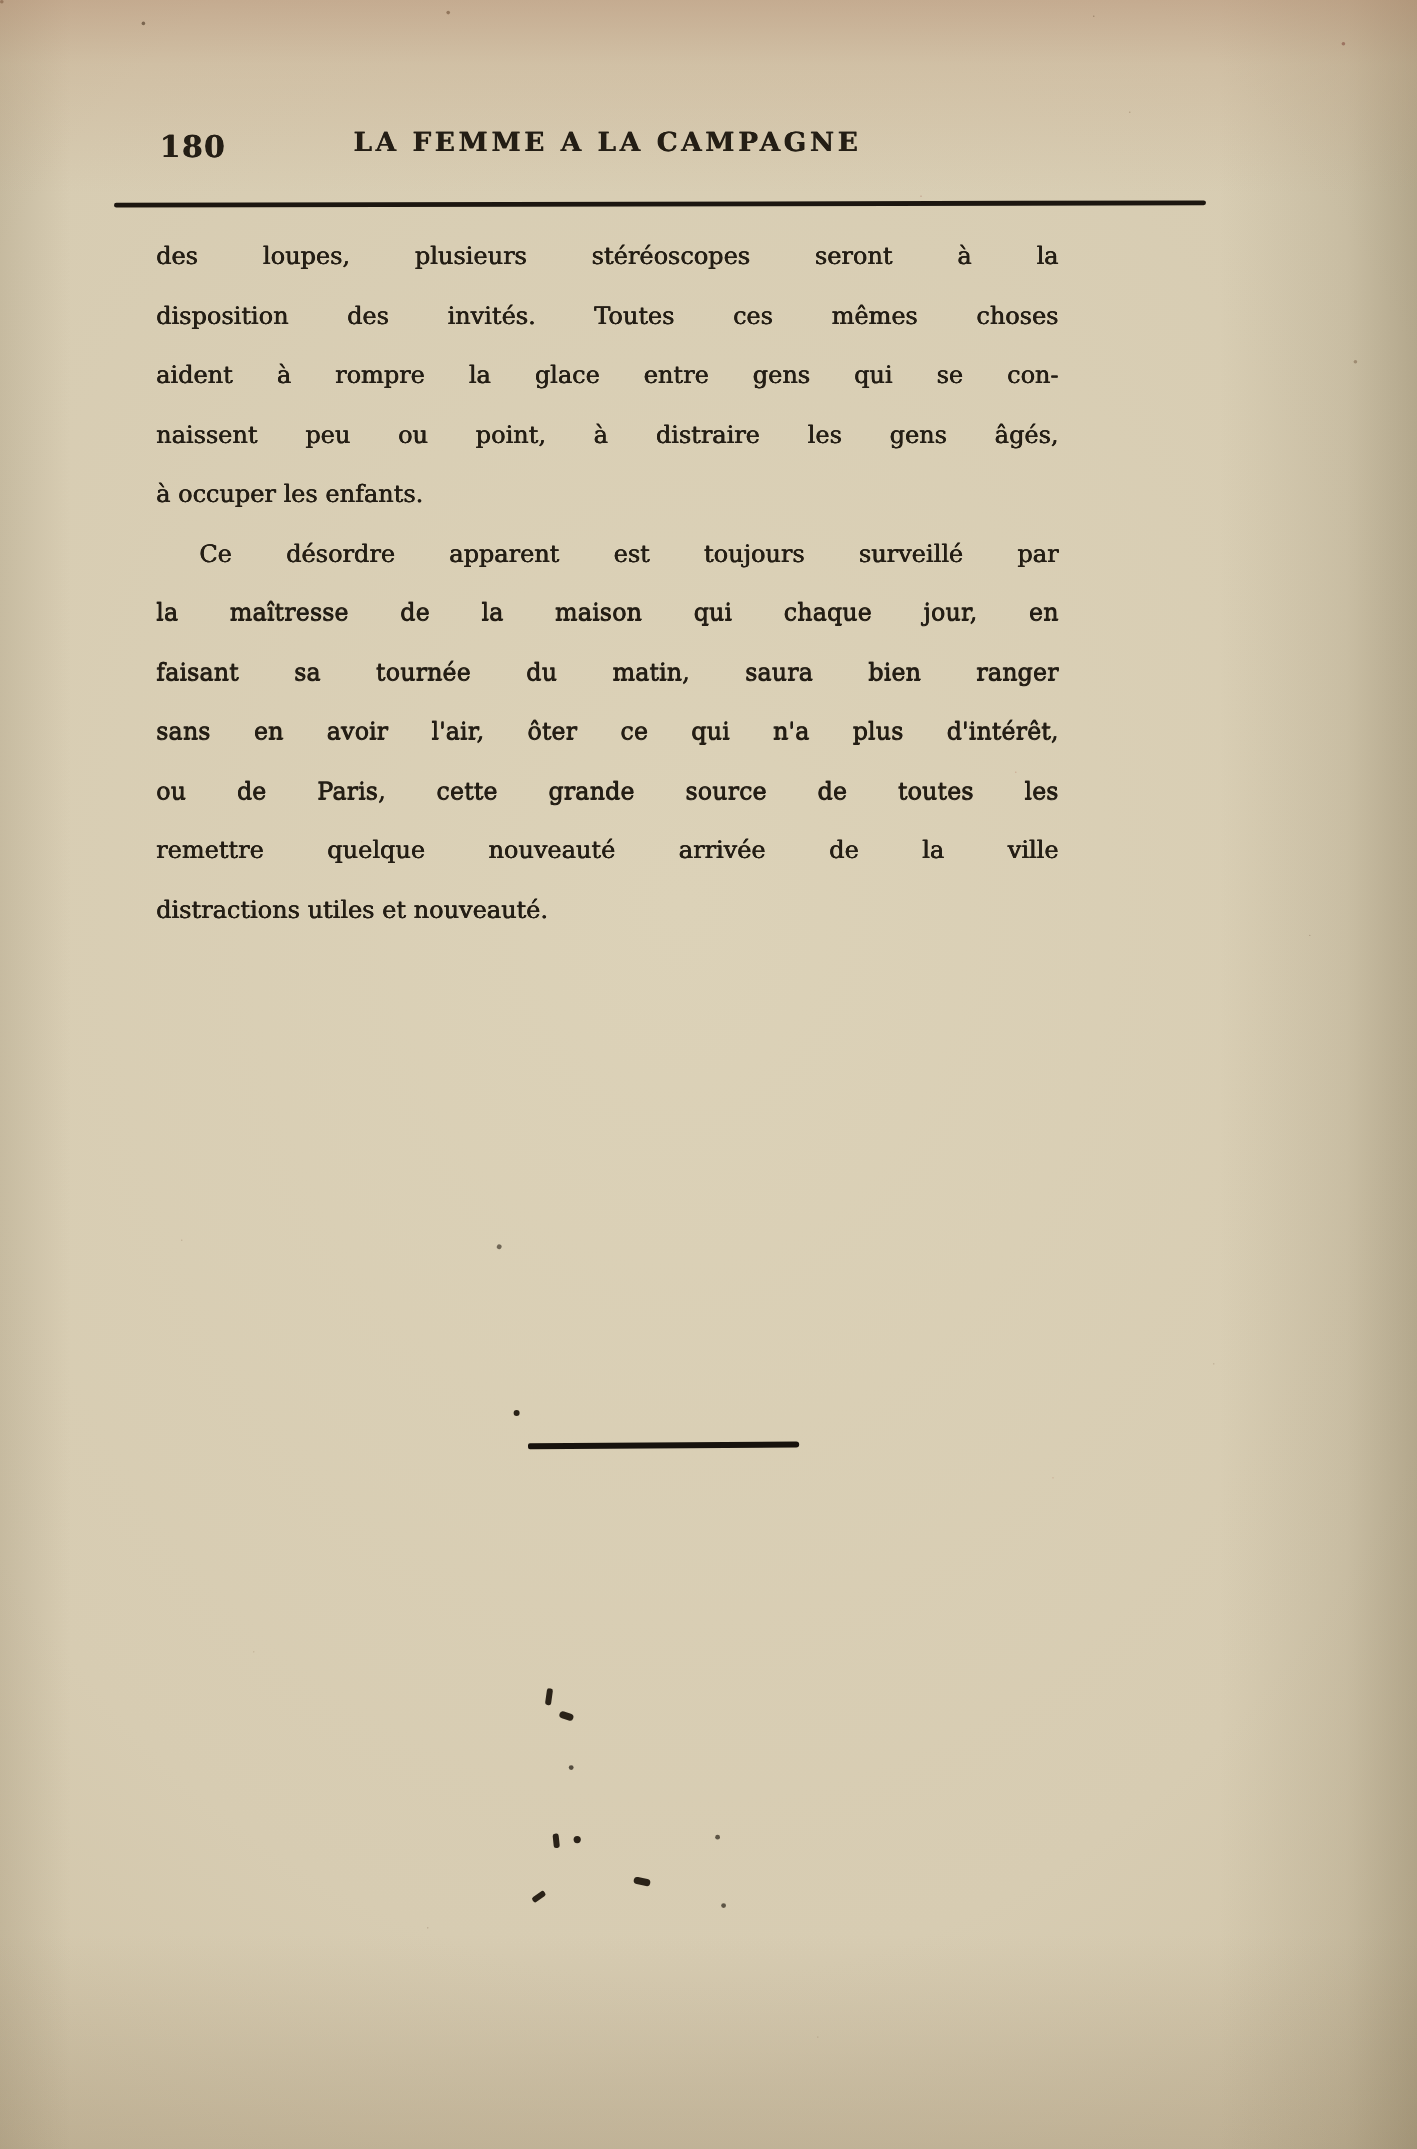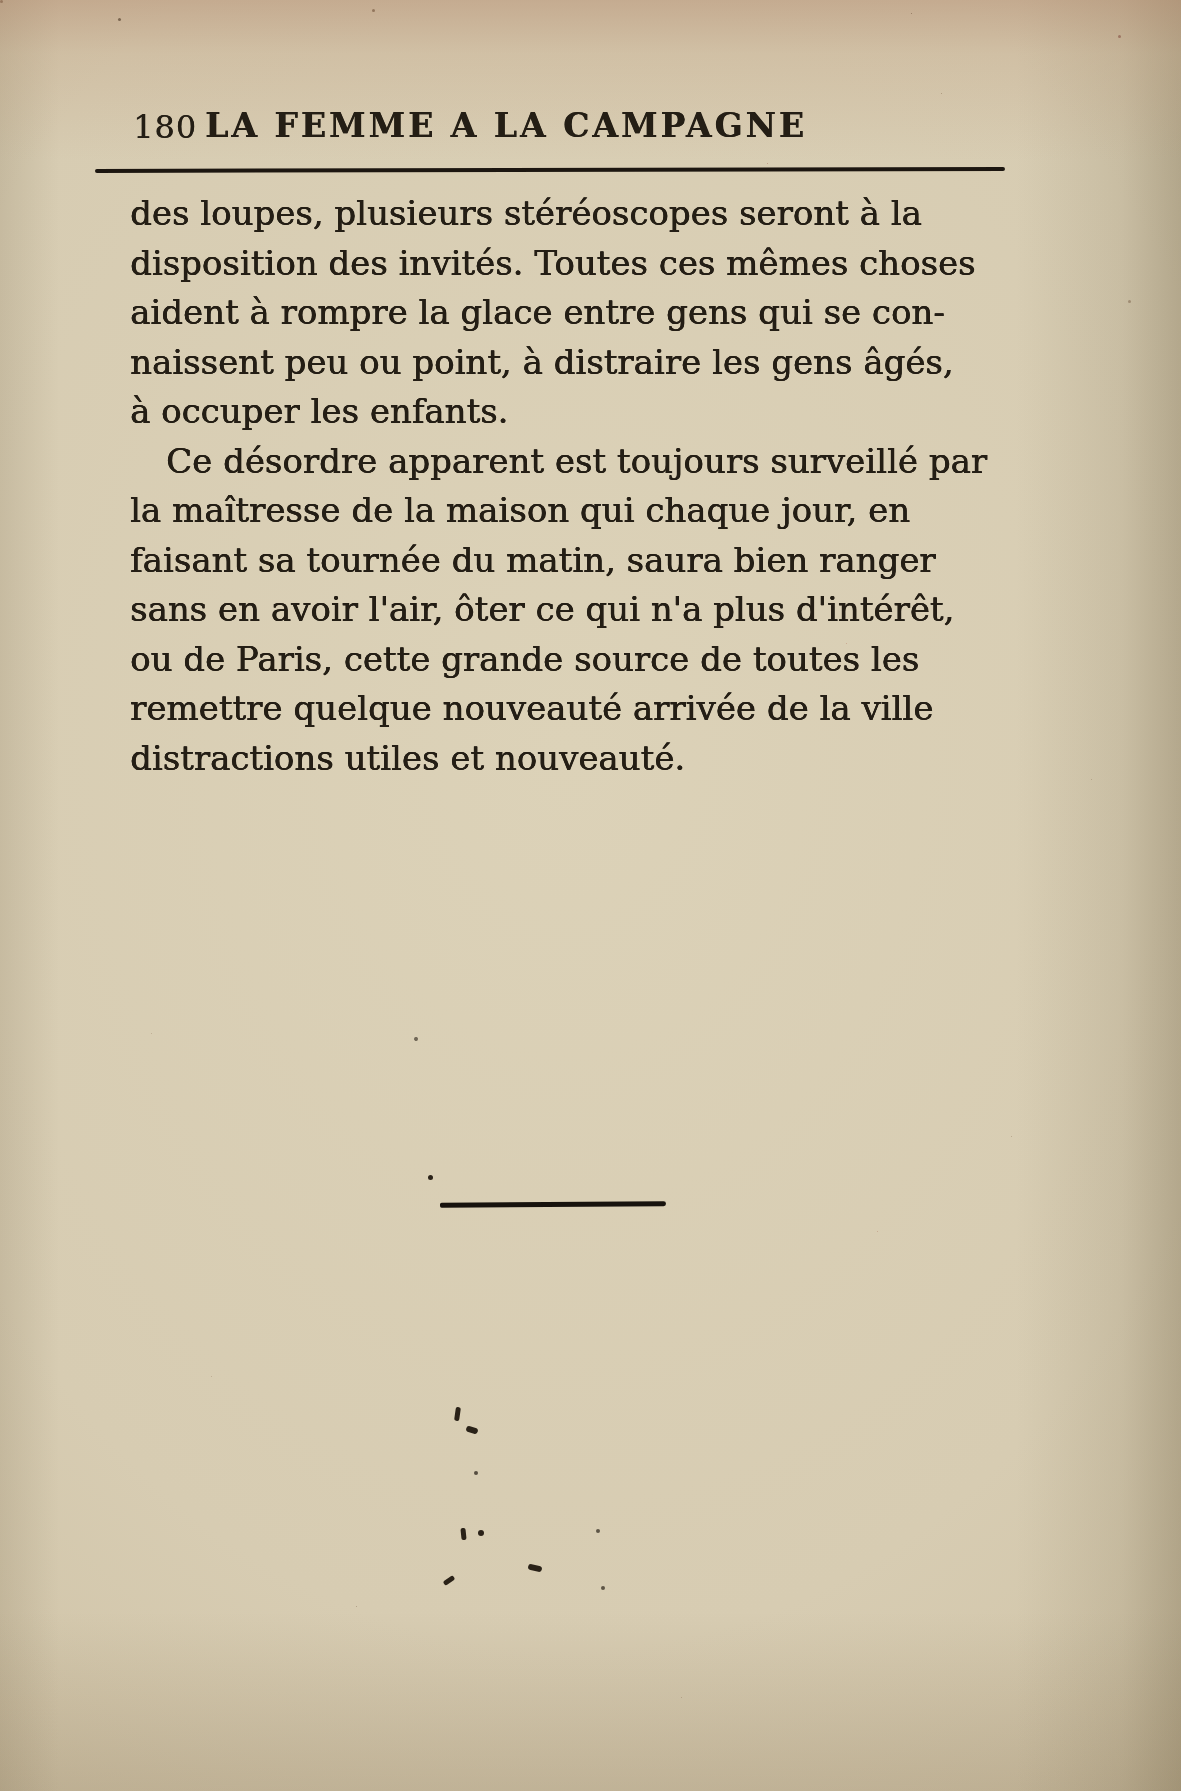--- a/index.html
+++ b/index.html
@@ -65,32 +65,32 @@
     position: absolute;
     top: 106px;
     left: 130px;
     width: 752px;
     height: 40px;
   }
   .page-number {
     position: absolute;
     left: 3px;
     top: 2px;
-    font-size: 32px;
-    font-weight: normal;
+    font-size: 25px;
+    font-weight: bold;
     letter-spacing: 1px;
     text-shadow: 0.4px 0 0 currentColor;
   }
   .running-title {
     position: absolute;
     left: 0;
     right: 0;
     top: 0;
     text-align: center;
-    font-size: 33px;
+    font-size: 22px;
     font-weight: bold;
     letter-spacing: 3px;
     text-shadow: 0.4px 0 0 currentColor;
   }
 
   .header-rule {
     position: absolute;
     top: 168px;
     left: 95px;
     width: 910px;
@@ -98,21 +98,21 @@
     background: #1c1610;
     border-radius: 2px;
     transform: rotate(-0.12deg);
   }
 
   .body-text {
     position: absolute;
     top: 189px;
     left: 130px;
     width: 752px;
-    font-size: 34px;
+    font-size: 20px;
     line-height: 49.5px;
     text-shadow: 0.45px 0 0 currentColor, 0 0.3px 0 currentColor;
   }
   .text-line {
     text-align: justify;
     text-align-last: justify;
     white-space: nowrap;
     overflow: visible;
   }
   .text-line.last-line {

